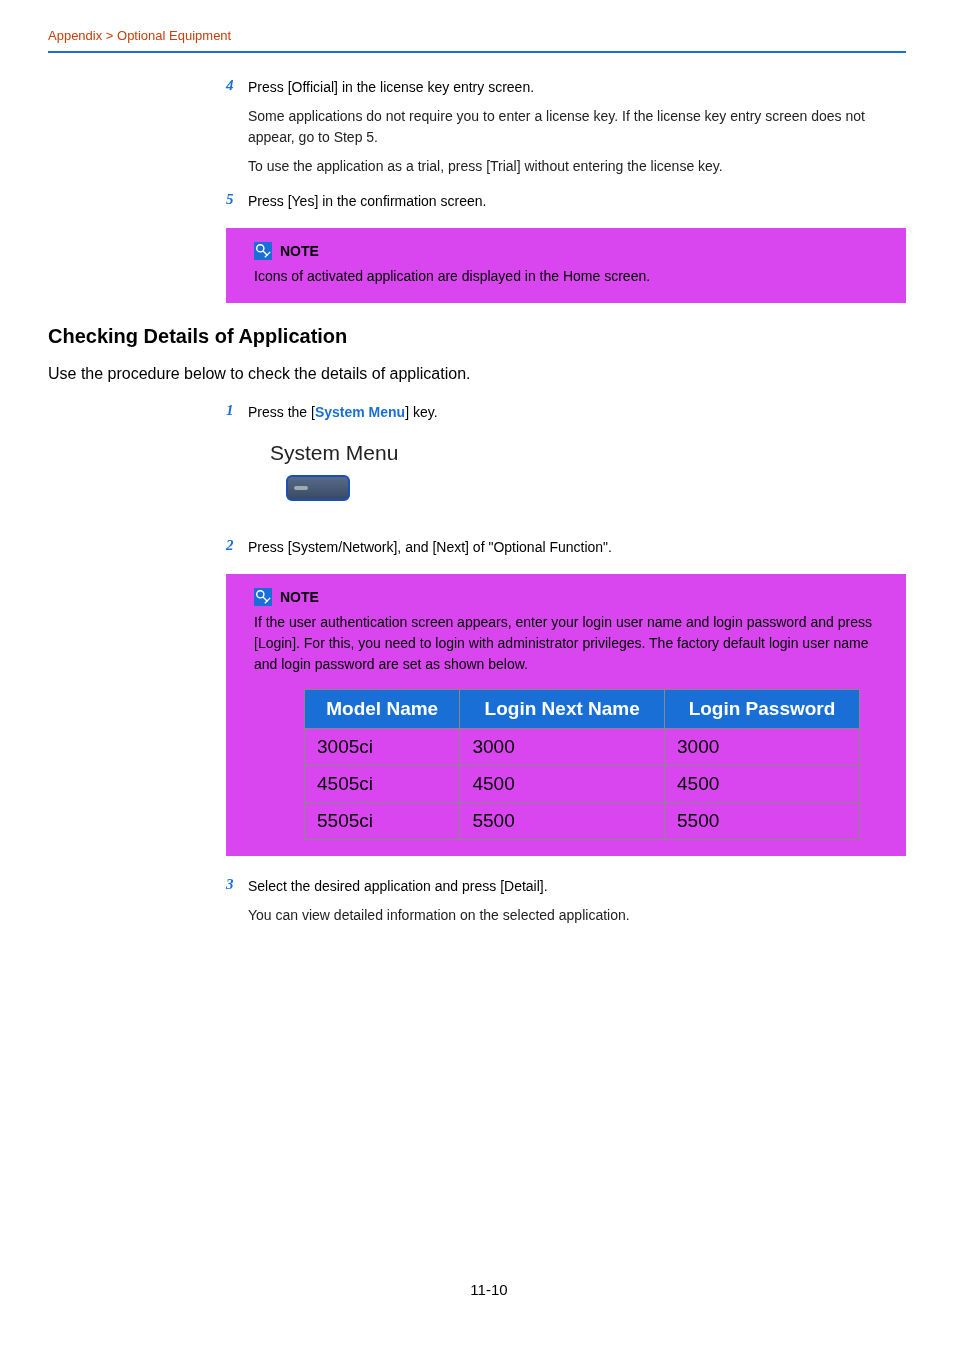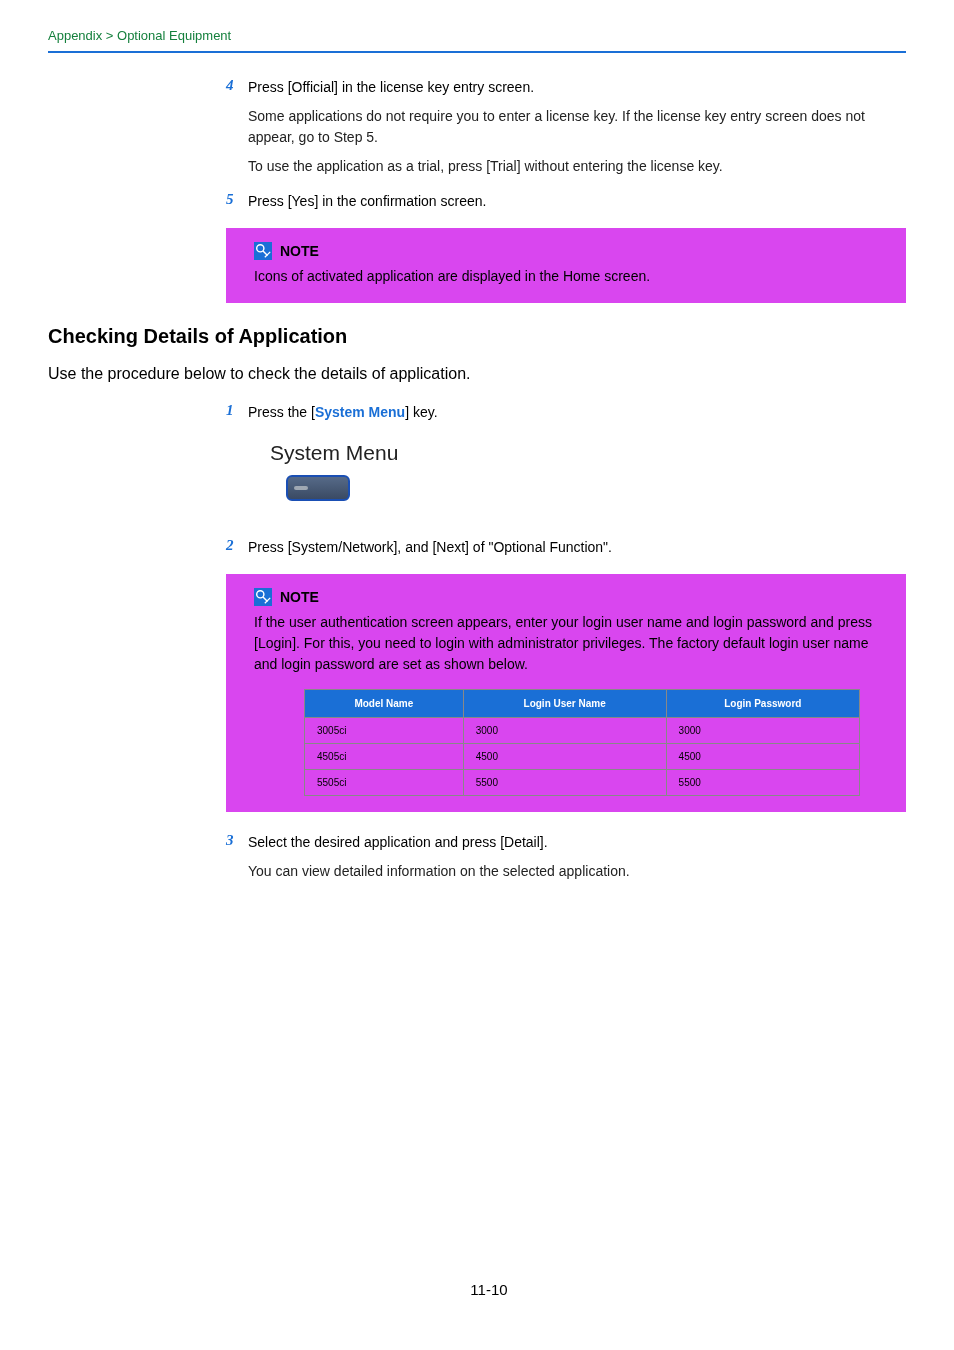--- a/index.html
+++ b/index.html
@@ -11,21 +11,21 @@
     color: #000;
     font-size: 14px;
   }
   .page {
     width: 954px;
     min-height: 1350px;
     padding: 28px 48px 40px 48px;
     position: relative;
   }
   .breadcrumb {
-    color: #15803d;
+    color: #c2410c;
     font-size: 13px;
     margin-bottom: 8px;
   }
   .topline {
     border: none;
     border-top: 2px solid #1a6fd6;
     margin: 0 0 24px 0;
   }
   .indented-block {
     margin-left: 178px;
@@ -113,21 +113,21 @@
   .sys-key-btn .slot {
     width: 14px;
     height: 4px;
     background: #9fa8b3;
     border-radius: 2px;
   }
   table.login {
     border-collapse: collapse;
     width: 556px;
     margin: 14px 0 0 50px;
-    font-size: 10px;
+    font-size: 19px;
   }
   table.login th {
     background: #1a6fd6;
     color: #fff;
     font-weight: bold;
     padding: 8px 12px;
     border: 1px solid #888;
     text-align: center;
   }
   table.login td {
@@ -224,21 +224,21 @@
           <line x1="12" y1="17" x2="18" y2="11" stroke="#fff" stroke-width="1.4"></line>
         </svg>
         <span>NOTE</span>
       </div>
       <div class="note-text">If the user authentication screen appears, enter your login user name and login password and press [Login]. For this, you need to login with administrator privileges. The factory default login user name and login password are set as shown below.</div>
 
       <table class="login">
         <thead>
           <tr>
             <th>Model Name</th>
-            <th>Login User Name</th>
+            <th>Login Next Name</th>
             <th>Login Password</th>
           </tr>
         </thead>
         <tbody>
           <tr>
             <td>3005ci</td>
             <td>3000</td>
             <td>3000</td>
           </tr>
           <tr>

